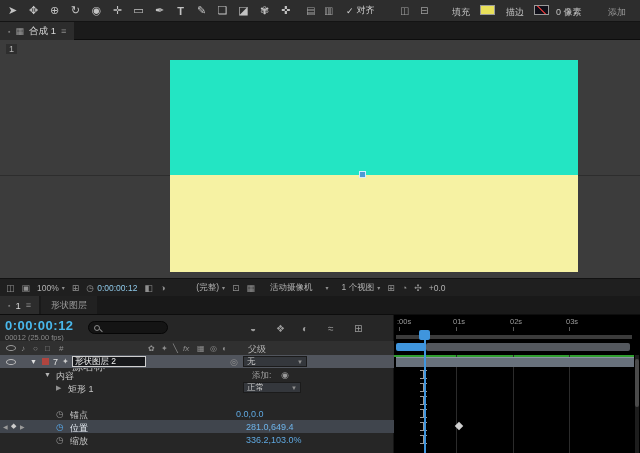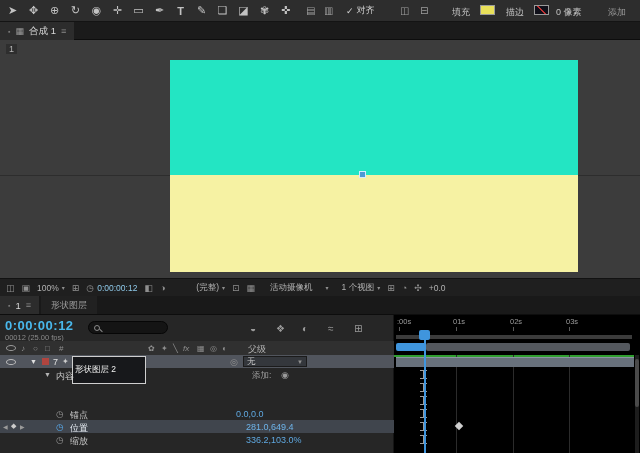--- a/index.html
+++ b/index.html
@@ -172,37 +172,45 @@
         <span class="abs colicon" style="left:222px;top:3px">◐</span>
         <span class="abs" style="left:248px;top:2px;font-size:9px;color:#b8b8b8">父级</span>
       </div>
 
       <div class="row" style="top:40px;background:#51555d">
         <span class="eye abs" style="left:6px;top:4px"></span>
         <span class="abs twirl" style="left:30px;top:3px;color:#e0e0e0">▼</span>
         <span class="abs" style="left:42px;top:3px;width:7px;height:7px;background:#b0453f"></span>
         <span class="abs" style="left:53px;top:2px;font-size:9px;color:#e0e0e0">7</span>
         <span class="abs" style="left:62px;top:2px;font-size:8px;color:#cfcfcf">✦</span>
-        <div class="abs flex" style="left:72px;top:1px;width:74px;height:11px;background:#17181b;border:1px solid #cfcfcf;padding:13px 2px">
+        <div class="abs flex" style="left:72px;top:1px;width:74px;height:11px;background:#17181b;border:1px solid #cfcfcf;padding:4px 2px">
           <span style="font-size:8.5px;color:#f0f0f0;white-space:nowrap">形状图层 2</span>
         </div>
         <span class="abs sw" style="left:230px;top:2px">◎</span>
         <div class="dd" style="left:243px;top:1px;width:64px">
           <span>无</span>
           <span class="caret">▼</span>
         </div>
       </div>
 
       <div class="row" style="top:53px">
         <span class="abs twirl" style="left:44px;top:3px">▼</span>
         <span class="abs pname" style="left:56px;top:2px">内容</span>
         <span class="abs" style="left:252px;top:2px;font-size:8.5px;color:#9a9a9a">添加:</span>
         <span class="abs" style="left:281px;top:2px;font-size:9px;color:#9a9a9a">◉</span>
       </div>
 
+      <div class="row" style="top:66px">
+        <span class="abs twirl" style="left:56px;top:3px;color:#909090">▶</span>
+        <span class="abs pname" style="left:68px;top:2px">矩形 1</span>
+        <div class="dd" style="left:243px;top:1px;width:58px">
+          <span>正常</span>
+          <span class="caret">▼</span>
+        </div>
+      </div>
 
 
       <div class="row" style="top:92px">
         <span class="abs sw" style="left:56px;top:2px">◷</span>
         <span class="abs pname" style="left:70px;top:2px">锚点</span>
         <span class="abs pval" style="left:236px;top:2px">0.0,0.0</span>
       </div>
 
       <div class="row" style="top:105px;background:#40454d">
         <span class="abs" style="left:3px;top:3px;font-size:6px;color:#9a9a9a">◀</span>

